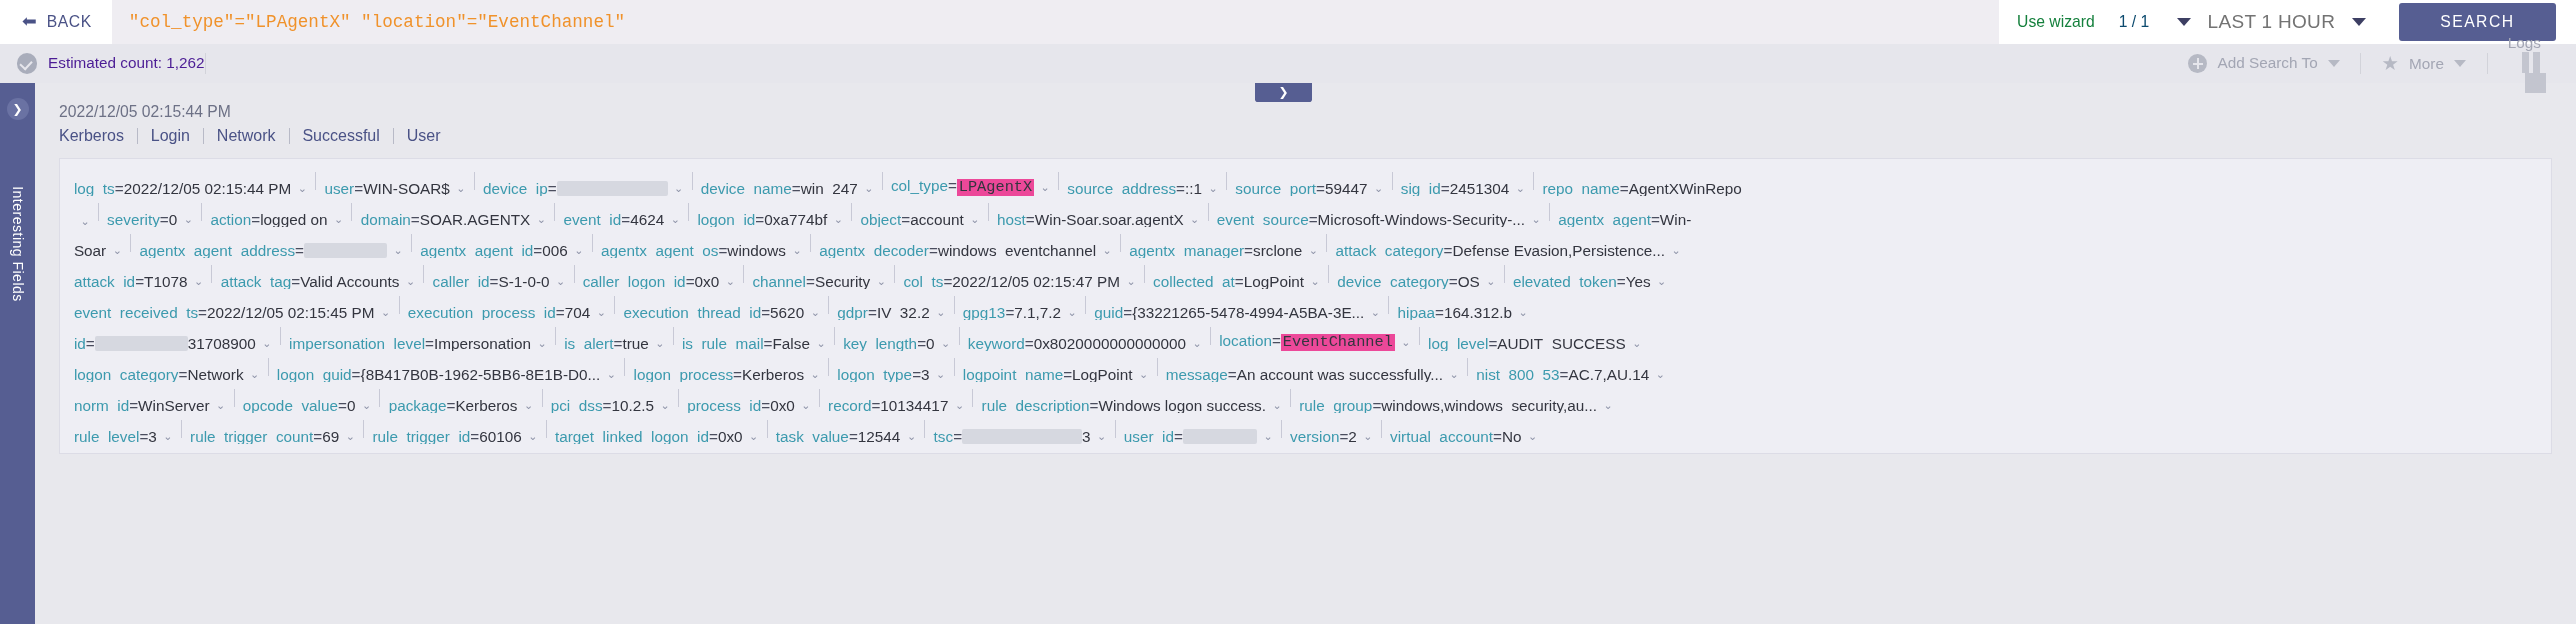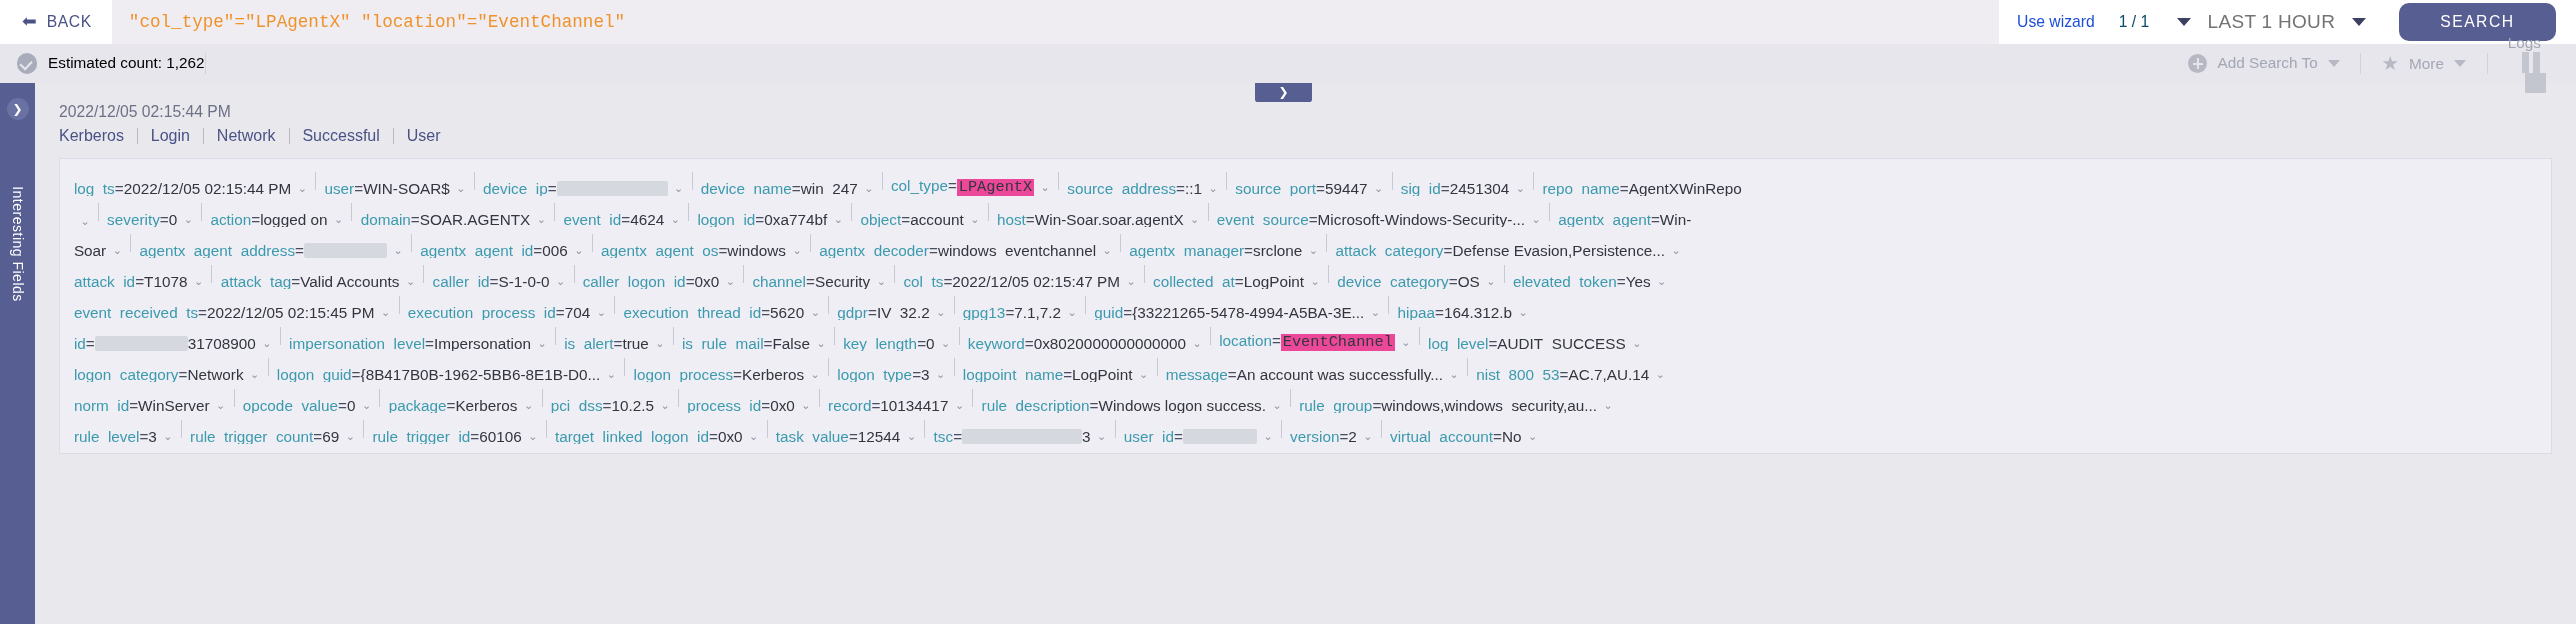--- a/index.html
+++ b/index.html
@@ -37,21 +37,21 @@
     align-items: center;
     padding: 0 16.7px;
     font-family: "Liberation Mono", monospace;
     font-size: 17.6px;
     color: #f0922b;
     white-space: nowrap;
     overflow: hidden;
     cursor: text;
   }
   .use-wizard {
-    color: #1d4ed8;
+    color: #15803d;
     font-size: 15.7px;
     padding: 0 24px 0 18.5px;
     cursor: pointer;
     flex: 0 0 auto;
   }
   .pager {
     color: #0c4a6e;
     font-size: 15.7px;
     flex: 0 0 auto;
     cursor: pointer;
@@ -72,40 +72,40 @@
     font-size: 19px;
     letter-spacing: 0.3px;
     flex: 0 0 auto;
     cursor: pointer;
   }
   .search-btn {
     background: #565e92;
     color: #ffffff;
     font-size: 15.7px;
     letter-spacing: 1.5px;
-    border-radius: 10px;
+    border-radius: 3px;
     padding: 10.2px 41px;
     margin-left: 16.7px;
     cursor: pointer;
     flex: 0 0 auto;
   }
 
   
   .subbar {
     height: 39px;
     background: #e6e6ec;
     display: flex;
     align-items: center;
     padding: 0 22px 0 16.7px;
     color: #8c8fa3;
     font-size: 15px;
   }
   .est-count {
     display: flex; align-items: center; gap: 11px;
-    color: #000000;
+    color: #4c1d95;
     font-size: 15.3px;
   }
   .check-circle {
     width: 20.4px; height: 20.4px; border-radius: 50%;
     background: #a9adbb;
     position: relative; flex: 0 0 auto;
   }
   .check-circle::after {
     content: "";
     position: absolute;

